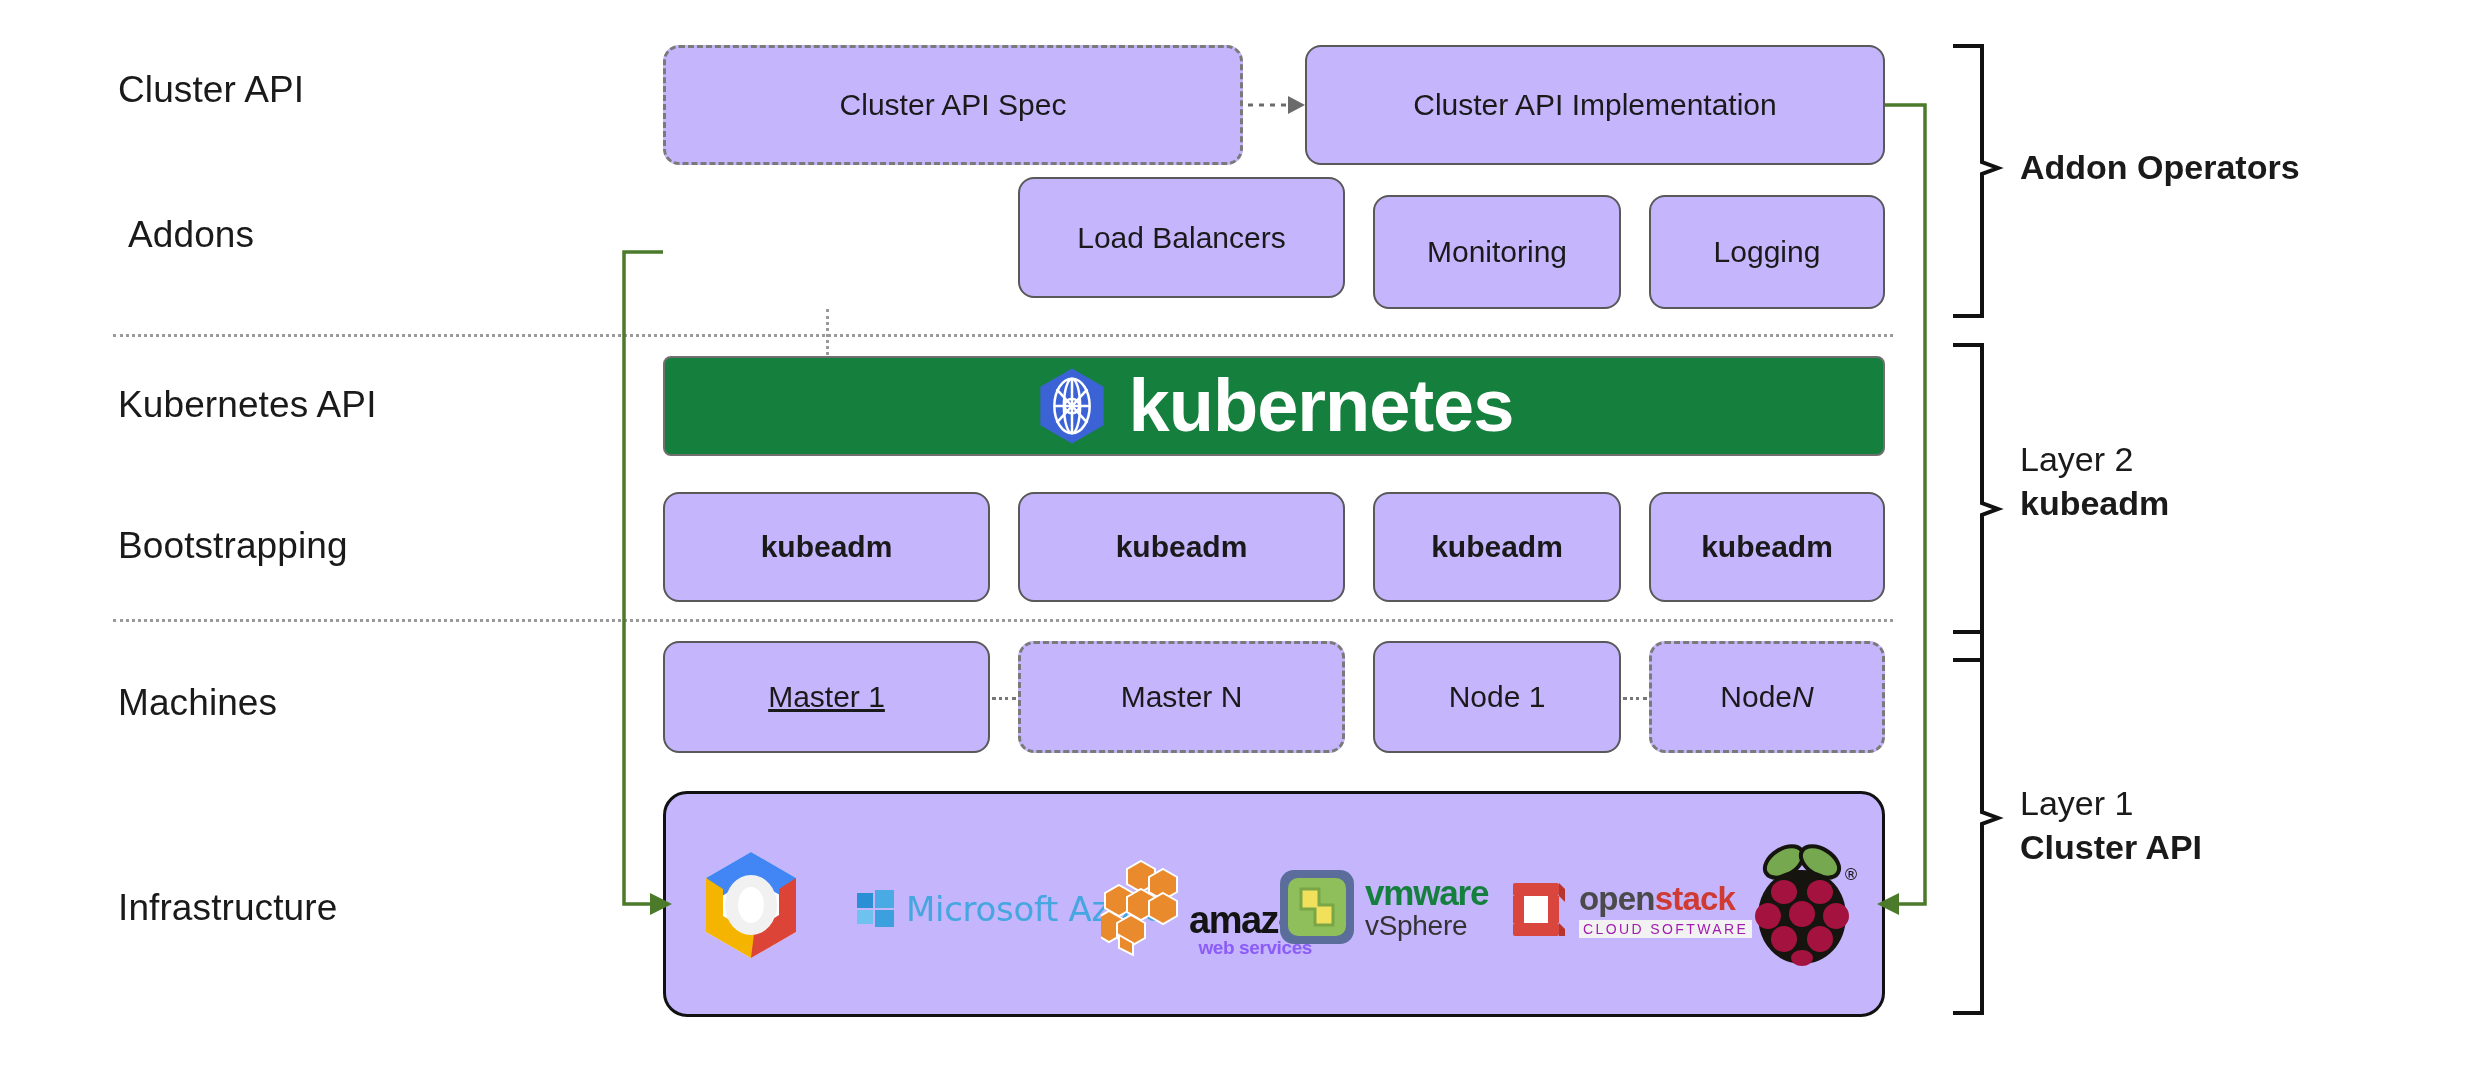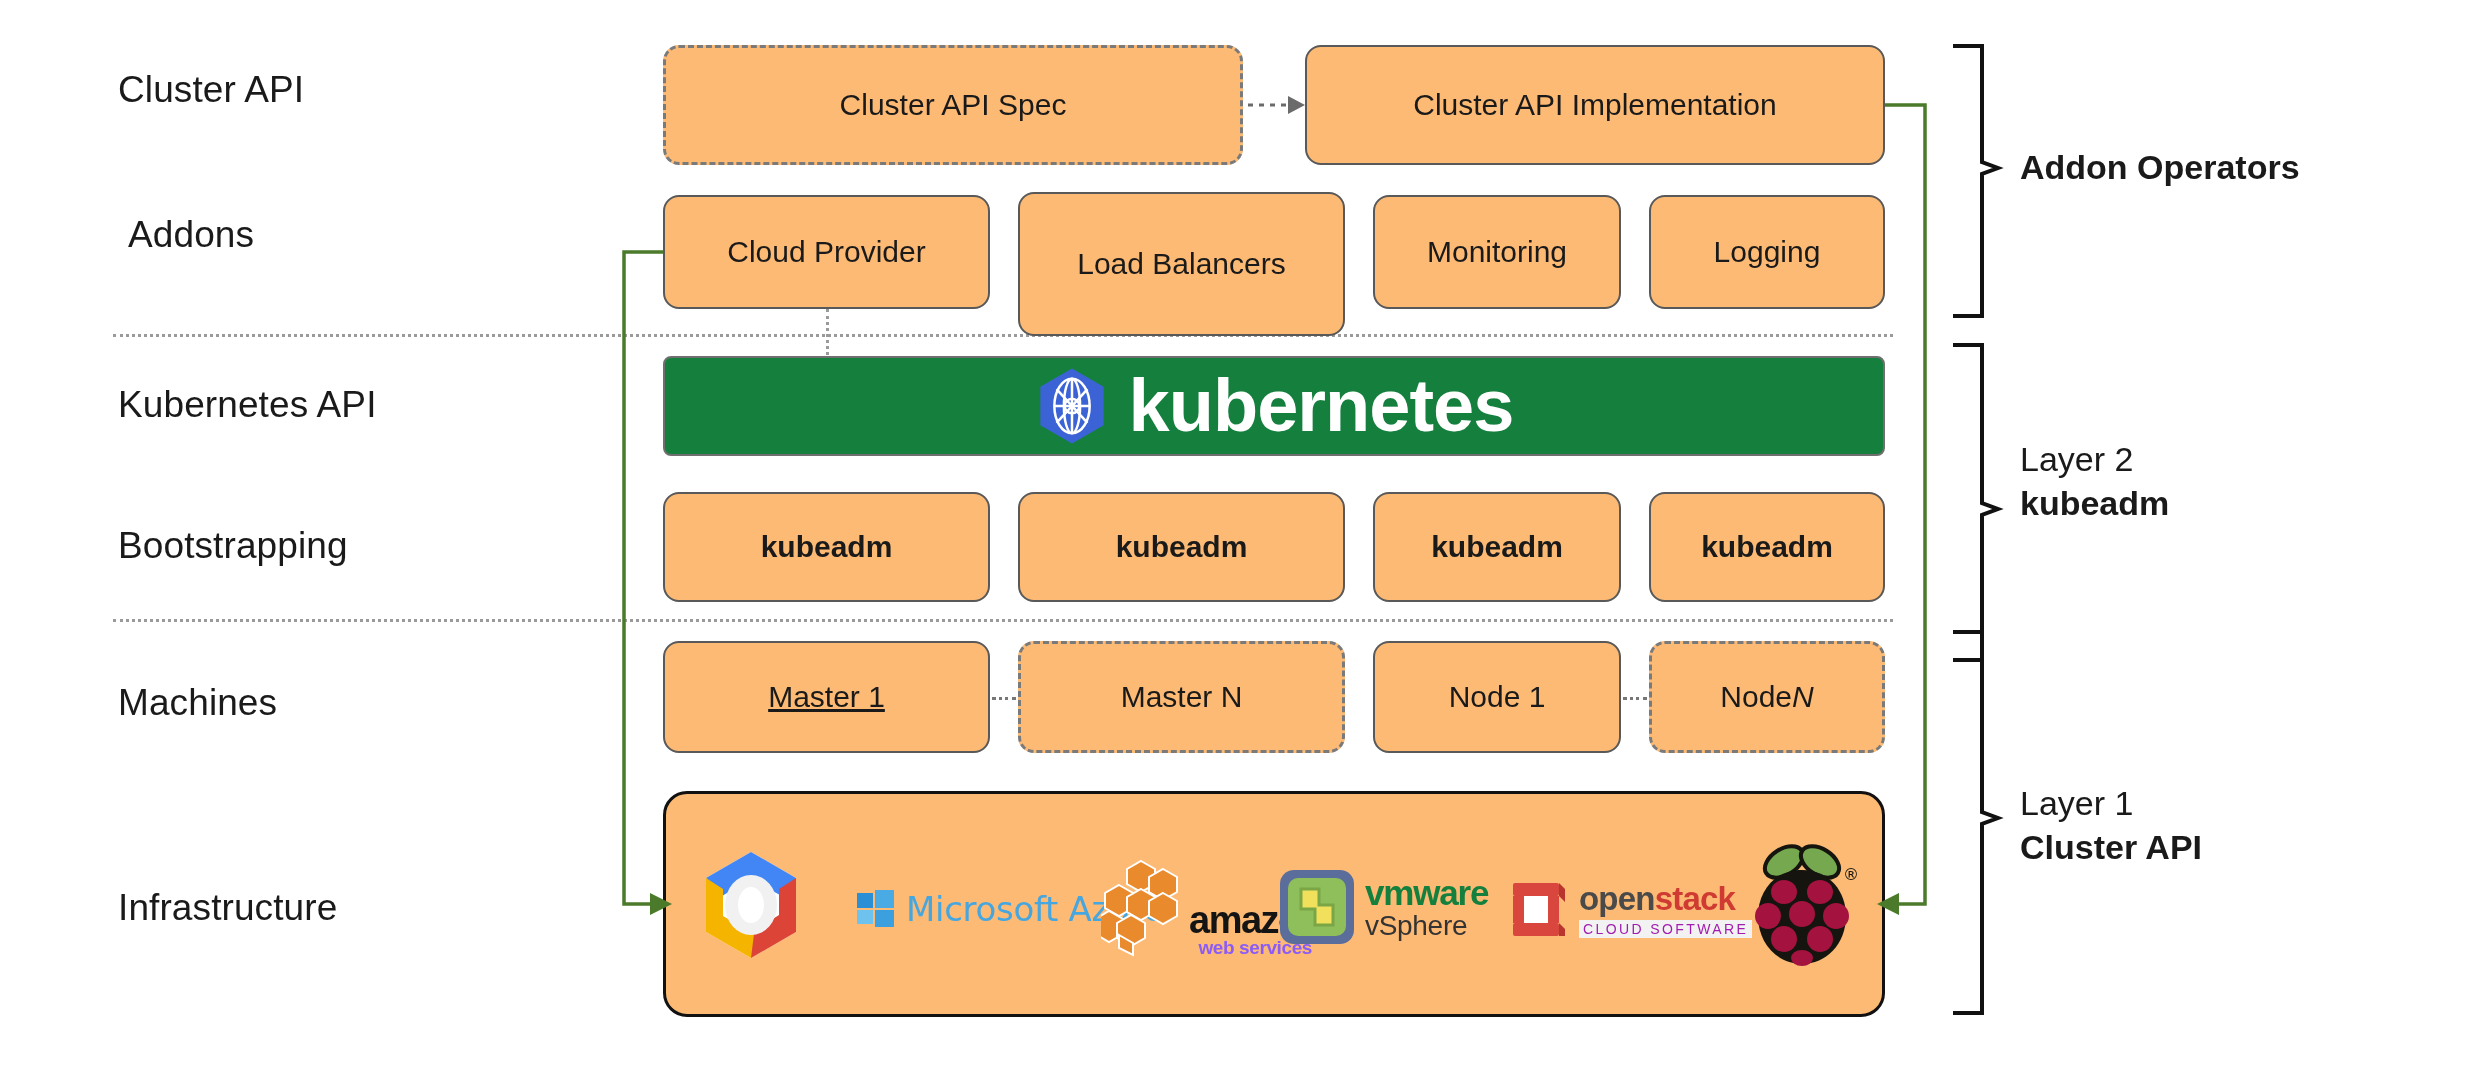--- a/index.html
+++ b/index.html
@@ -11,21 +11,21 @@
   .stage{position:absolute;inset:0;}
 
   
   .row-label{
     position:absolute;font-size:37px;color:#1a1a1a;white-space:nowrap;
     line-height:1;letter-spacing:.1px;
   }
 
   
   .box{
-    position:absolute;box-sizing:border-box;background:#fdba74;
+    position:absolute;box-sizing:border-box;background:#c4b5fd;
     border:2.5px solid #595959;border-radius:16px;
     display:flex;align-items:center;justify-content:center;
     font-size:30px;color:#1a1a1a;text-align:center;
   }
   .box.dashed{border-style:dashed;border-color:#7a7a7a;border-width:3px;}
   .box.bold-txt{font-weight:bold;font-size:30px;}
   .box.thick{border-width:3.5px;border-color:#111;border-radius:24px;}
 
   
   .k8s-banner{
@@ -99,24 +99,21 @@
     <span>Cluster API Implementation</span>
   </div>
 
   <svg class="ovl">
     <g>
       <line x1="1248" y1="105" x2="1290" y2="105" stroke="#6b6b6b" stroke-width="3" stroke-dasharray="5 6"></line>
       <polygon points="1288,96 1305,105 1288,114" fill="#6b6b6b"></polygon>
     </g>
   </svg>
 
-  <div class="box" style="left:663px;top:195px;width:327px;height:114px;">
-    <span>Cloud Provider</span>
-  </div>
-  <div class="box" style="left:1018px;top:192px;width:327px;height:144px;">
+  <div class="box" style="left:1018px;top:177px;width:327px;height:121px;">
     <span>Load Balancers</span>
   </div>
   <div class="box" style="left:1373px;top:195px;width:248px;height:114px;">
     <span>Monitoring</span>
   </div>
   <div class="box" style="left:1649px;top:195px;width:236px;height:114px;">
     <span>Logging</span>
   </div>
 
   <div class="vdot" style="left:826px;top:309px;height:52px;"></div>

